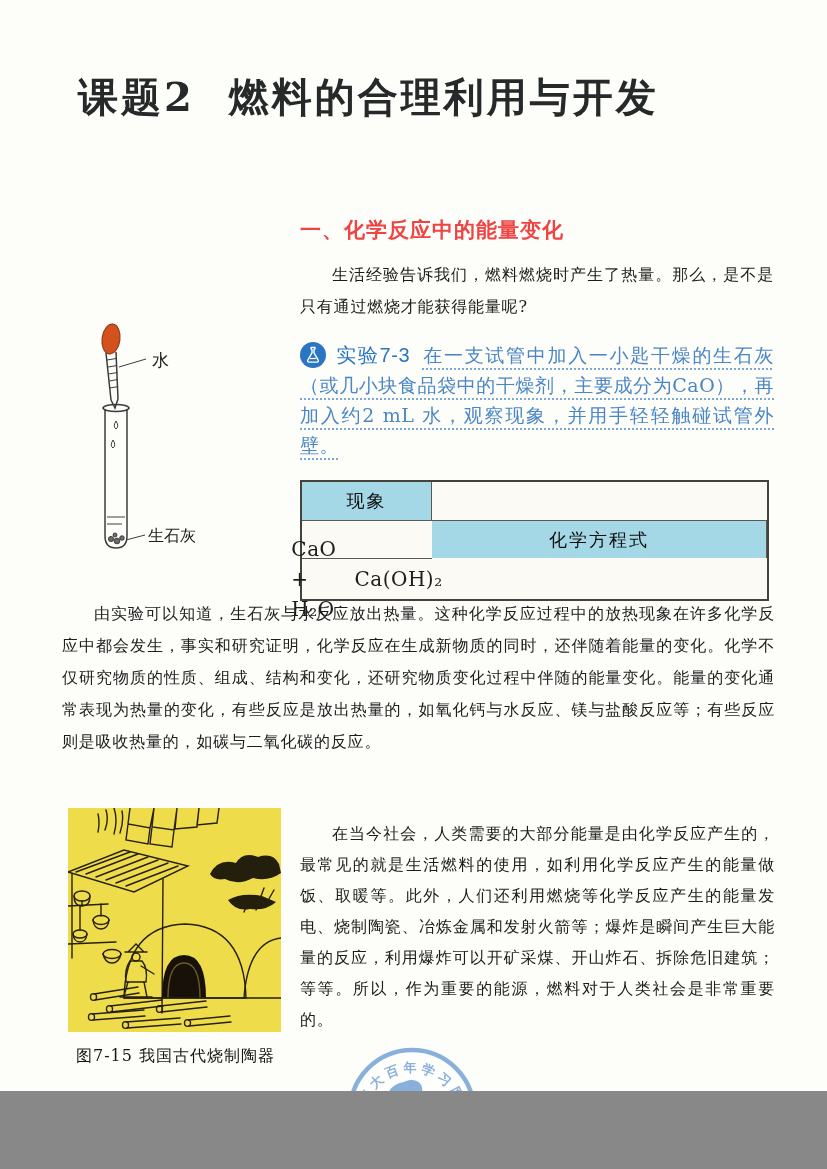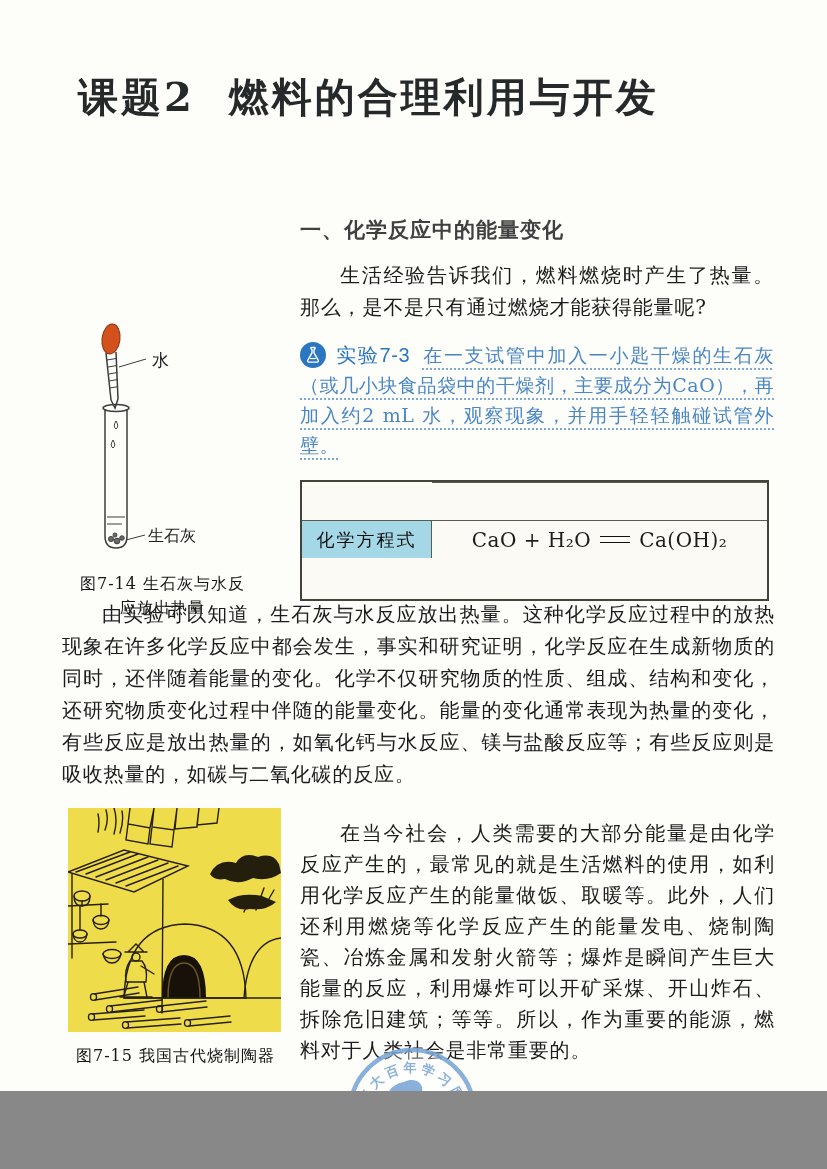--- a/index.html
+++ b/index.html
@@ -12,24 +12,24 @@
   .page-title {
     position:absolute; left:78px; top:70px;
     font-size:40px; font-weight:600; color:#26292a; letter-spacing:3px;
     font-family:"DejaVu Serif", serif; white-space:nowrap;
   }
   .page-title .title-main { margin-left:34px; }
   
   .col-right { position:absolute; left:300px; top:216px; width:474px; }
   .section-heading {
     font-family:Liberation Serif, serif;
-    font-size:21px; font-weight:bold; color:#404040; letter-spacing:1px;
+    font-size:21px; font-weight:bold; color:#ef4444; letter-spacing:1px;
   }
   p.cn {
-    font-size:20px; line-height:32px; text-align:justify;
+    font-size:16px; line-height:32px; text-align:justify;
     letter-spacing:.8px; color:#1c1c1c;
   }
   .indent { text-indent:2em; }
   .intro { margin-top:15px; line-height:32.5px; }
   
   .experiment { margin-top:17px; font-size:19px; line-height:30px; text-align:justify; letter-spacing:.5px; }
   .exp-icon {
     display:inline-block; width:26px; height:26px; vertical-align:-6px; margin-right:9px;
   }
   .exp-label {
@@ -101,20 +101,21 @@
       <span class="exp-icon">
         <svg viewBox="0 0 26 26" width="26" height="26">
           <circle cx="13" cy="13" r="13" fill="var(--experiment_label_blue,#2b76c2)"></circle>
           <path d="M11 5.5 h4 v1.2 l-1 1 v3.2 l4.2 7.2 a1.3 1.3 0 0 1 -1.1 2 H8.9 a1.3 1.3 0 0 1 -1.1 -2 L12 10.9 V7.7 l-1 -1 Z" fill="none" stroke="#ffffff" stroke-width="1.4" stroke-linejoin="round"></path>
           <path d="M10 16.5 h6" stroke="#fff" stroke-width="1.2"></path>
         </svg>
       </span><span class="exp-label">实验7-3</span><span class="exp-body">在一支试管中加入一小匙干燥的生石灰（或几小块食品袋中的干燥剂，主要成分为CaO），再加入约2 mL 水，观察现象，并用手轻轻触碰试管外壁。</span>
 
       
       <div class="exp-table">
+        <div class="cell lab r0">现象</div>
         <div class="cell val r0"></div>
         <div class="cell val"></div>
         <div class="cell lab">化学方程式</div>
         <div class="cell val">
           <span>CaO + H₂O</span>
           <span class="dbl-eq"></span>
           <span>Ca(OH)₂</span>
         </div>
       </div>
     </div>
@@ -136,24 +137,20 @@
         <ellipse cx="51" cy="27" rx="9" ry="15" transform="rotate(7 51 27)" style="fill:var(--dropper_bulb,#d2511d)" stroke="#8a3510" stroke-width="1"></ellipse>
         <path d="M46 41 L51 88 M56 40 L58 87"></path>
         <path d="M47 48 l9 -1.5 M48 55 l9 -1.5 M48.6 62 l9 -1.5 M49.2 69 l8.6 -1.5 M49.8 76 l8.4 -1.4" stroke-width="1"></path>
         <path d="M51 88 L55 96 L58 87"></path>
         <path d="M59 55 L86 47" stroke-width="1"></path>
         <path d="M66 228 L85 223" stroke-width="1"></path>
       </g>
       <text x="92" y="54" font-size="17" fill="#1d1d1d">水</text>
       <text x="88" y="229" font-size="16" fill="#1d1d1d">生石灰</text>
     </svg>
-    <div class="fig-caption">
-      <div>图7-14 生石灰与水反</div>
-      <div>应放出热量</div>
-    </div>
   </div>
 
   <div class="para-main">
     <p class="cn indent">由实验可以知道，生石灰与水反应放出热量。这种化学反应过程中的放热现象在许多化学反应中都会发生，事实和研究证明，化学反应在生成新物质的同时，还伴随着能量的变化。化学不仅研究物质的性质、组成、结构和变化，还研究物质变化过程中伴随的能量变化。能量的变化通常表现为热量的变化，有些反应是放出热量的，如氧化钙与水反应、镁与盐酸反应等；有些反应则是吸收热量的，如碳与二氧化碳的反应。</p>
   </div>
 
   <div class="fig15">
     <svg viewBox="0 0 213 224" width="213" height="224">
       <rect width="213" height="224" class="fig15-bg"></rect>
       <g stroke="#272010" stroke-width="1.4" fill="none" stroke-linecap="round">

